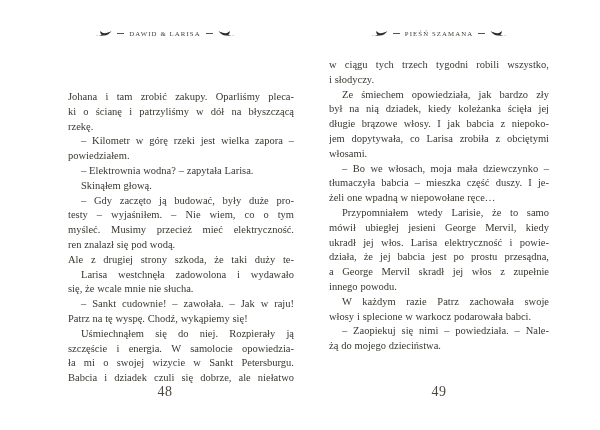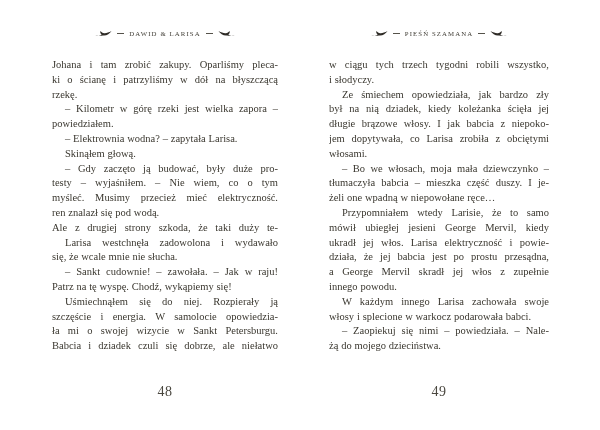--- a/index.html
+++ b/index.html
@@ -25,21 +25,21 @@
   }
   .page.left  .running-head { left: 52px; width: 226px; }
   .page.right .running-head { left: 45px; width: 220px; }
   .hdash { display: inline-block; width: 7px; height: 1px; background: #55524a; }
   .bird { width: 17px; height: 8px; flex: 0 0 auto; }
   .bird.flip { transform: scaleX(-1); }
   .bird path { fill: #2e2b26; }
 
   
   .textcol { position: absolute; top: 58px; }
-  .page.left  .textcol { left: 52px; width: 226px; }
+  .page.left  .textcol { left: 68px; width: 226px; margin-top: 32px; }
   .page.right .textcol { left: 45px; width: 220px; }
   .line {
     font-size: 10.5px;
     line-height: 14.8px;
     height: 14.8px;
     overflow: hidden;
     text-align: left;
     word-spacing: 0.2px;
   }
   .line.just { text-align: justify; text-align-last: justify; }
@@ -118,21 +118,21 @@
         <div class="line">włosami.</div>
         <div class="line indent just">– Bo we włosach, moja mała dziewczynko –</div>
         <div class="line just">tłumaczyła babcia – mieszka część duszy. I je-</div>
         <div class="line">żeli one wpadną w niepowołane ręce…</div>
         <div class="line indent just">Przypomniałem wtedy Larisie, że to samo</div>
         <div class="line just">mówił ubiegłej jesieni George Mervil, kiedy</div>
         <div class="line just">ukradł jej włos. Larisa elektryczność i powie-</div>
         <div class="line just">działa, że jej babcia jest po prostu przesądna,</div>
         <div class="line just">a George Mervil skradł jej włos z zupełnie</div>
         <div class="line">innego powodu.</div>
-        <div class="line indent just">W każdym innego Larisa zachowała swoje</div>
+        <div class="line indent just">W każdym razie Patrz zachowała swoje</div>
         <div class="line">włosy i splecione w warkocz podarowała babci.</div>
         <div class="line indent just">– Zaopiekuj się nimi – powiedziała. – Nale-</div>
         <div class="line">żą do mojego dzieciństwa.</div>
       </div>
     <div class="pagenum">49</div>
   </div>
 
 </div>
 
 </body></html>

